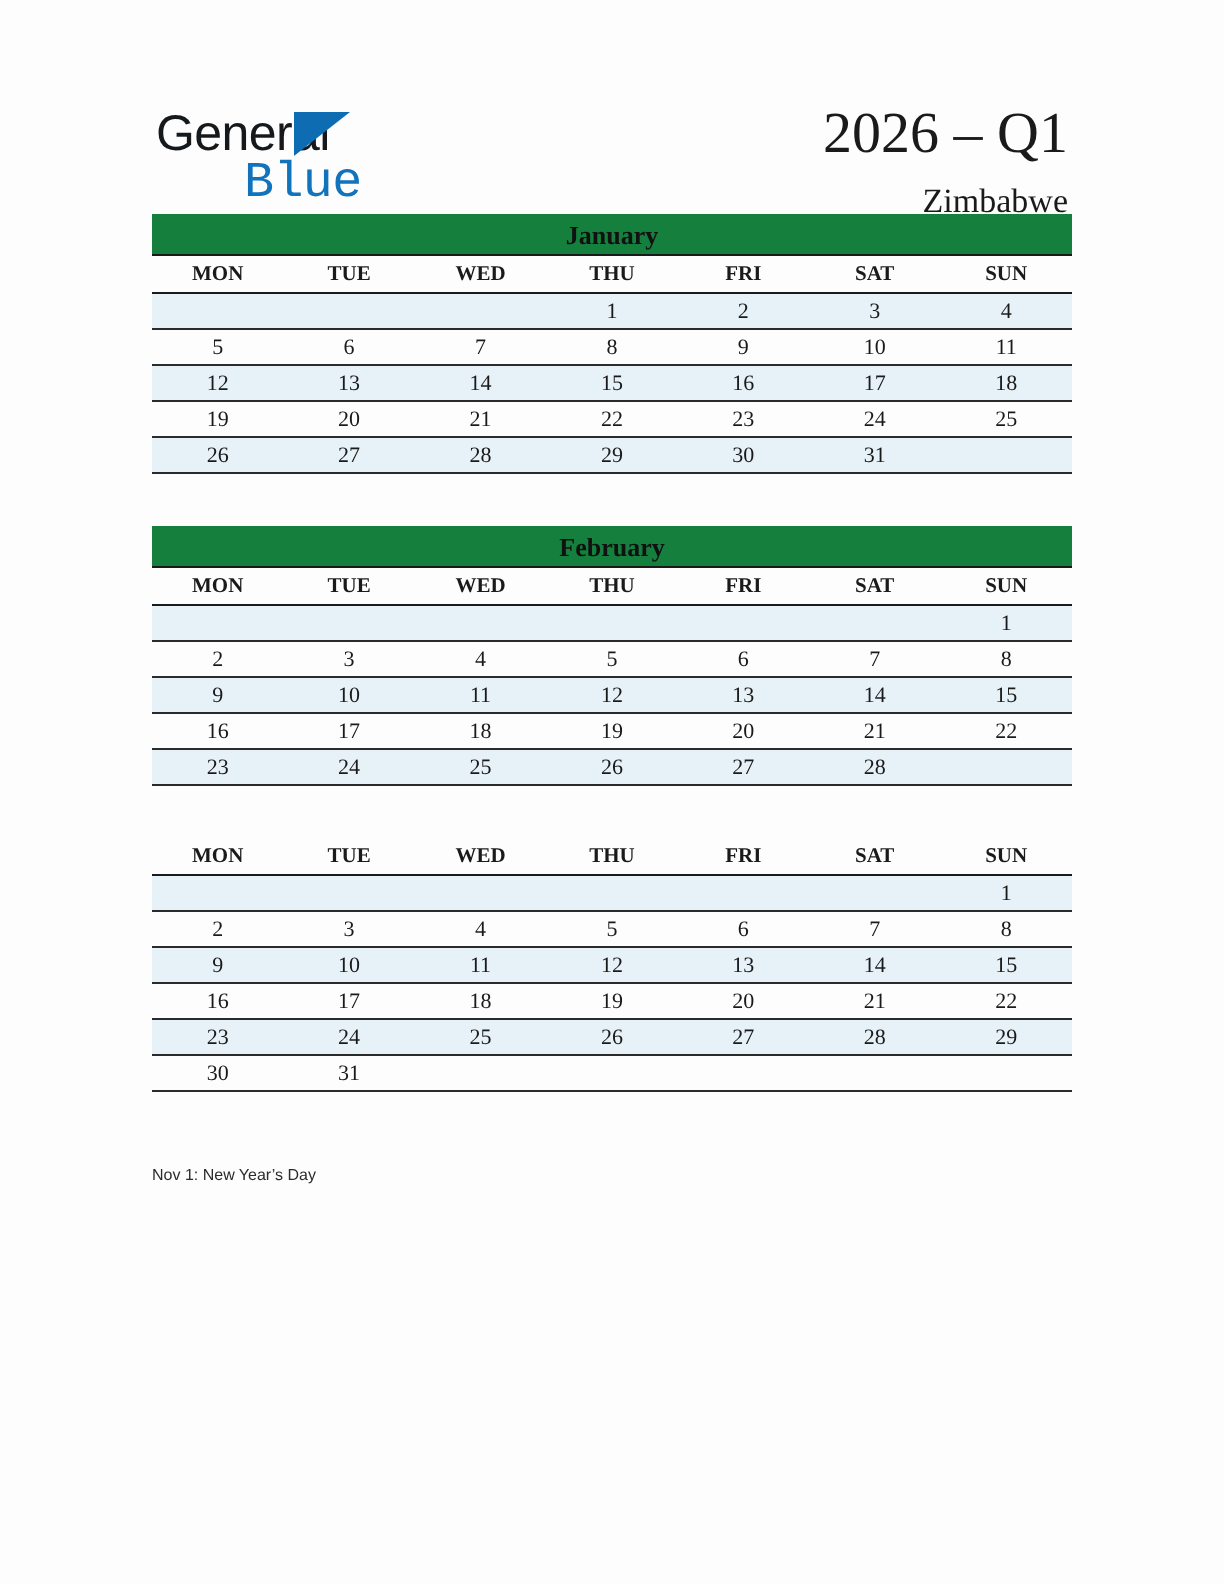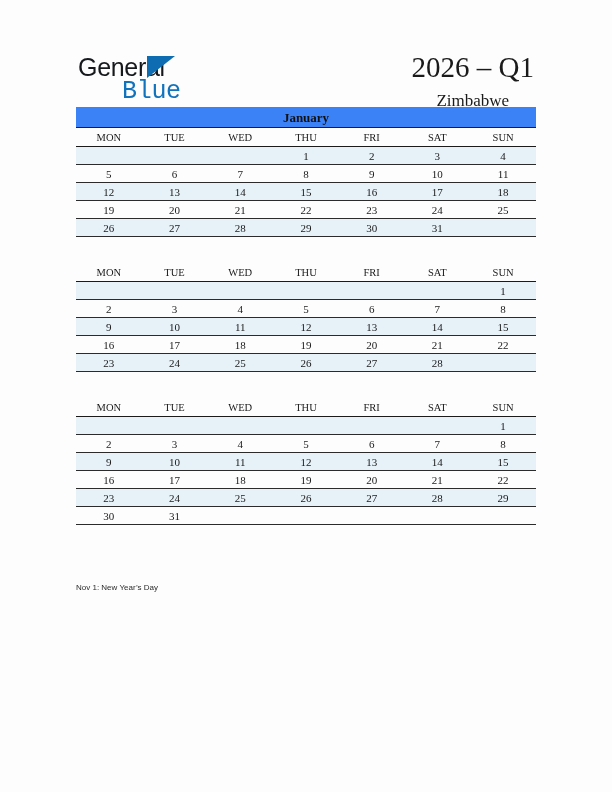--- a/index.html
+++ b/index.html
@@ -64,21 +64,21 @@
     font-weight: 400;
     letter-spacing: -0.3px;
     color: #1273bd;
     line-height: 28px;
   }
 
   .title-block {
     position: absolute;
     right: 78px;
     top: 30px;
-    text-align: center;
+    text-align: right;
   }
   .title-main {
     font-family: "Liberation Serif", serif;
     font-size: 29px;
     font-weight: 400;
     color: #1a1a1a;
     line-height: 34px;
     white-space: nowrap;
   }
   .title-sub {
@@ -98,39 +98,39 @@
     top: 107px;
     width: 460px;
   }
   .month-block {
     width: 460px;
     margin-bottom: 26px;
   }
   .month-title {
     height: 21px;
     line-height: 21px;
-    background: #3b82f6;
+    background: #15803d;
     text-align: center;
     font-family: "Liberation Serif", serif;
     font-size: 13px;
     font-weight: bold;
     color: #111111;
     border-bottom: 1.3px solid #1a1a1a;
     box-sizing: border-box;
   }
   table.cal {
     width: 460px;
     border-collapse: collapse;
     table-layout: fixed;
   }
   table.cal th {
     height: 18px;
     font-family: "Liberation Serif", serif;
     font-size: 10.5px;
-    font-weight: 400;
+    font-weight: 700;
     color: #1a1a1a;
     text-align: center;
     border-bottom: 1.3px solid #1a1a1a;
     padding: 0;
   }
   table.cal td {
     height: 17px;
     font-family: "Liberation Serif", serif;
     font-size: 11px;
     font-weight: 400;
@@ -240,20 +240,21 @@
             <td>28</td>
             <td>29</td>
             <td>30</td>
             <td>31</td>
             <td></td>
           </tr>
         </tbody>
       </table>
     </div>
     <div class="month-block">
+      <div class="month-title">February</div>
       <table class="cal">
         <thead>
           <tr>
             <th>MON</th>
             <th>TUE</th>
             <th>WED</th>
             <th>THU</th>
             <th>FRI</th>
             <th>SAT</th>
             <th>SUN</th>

